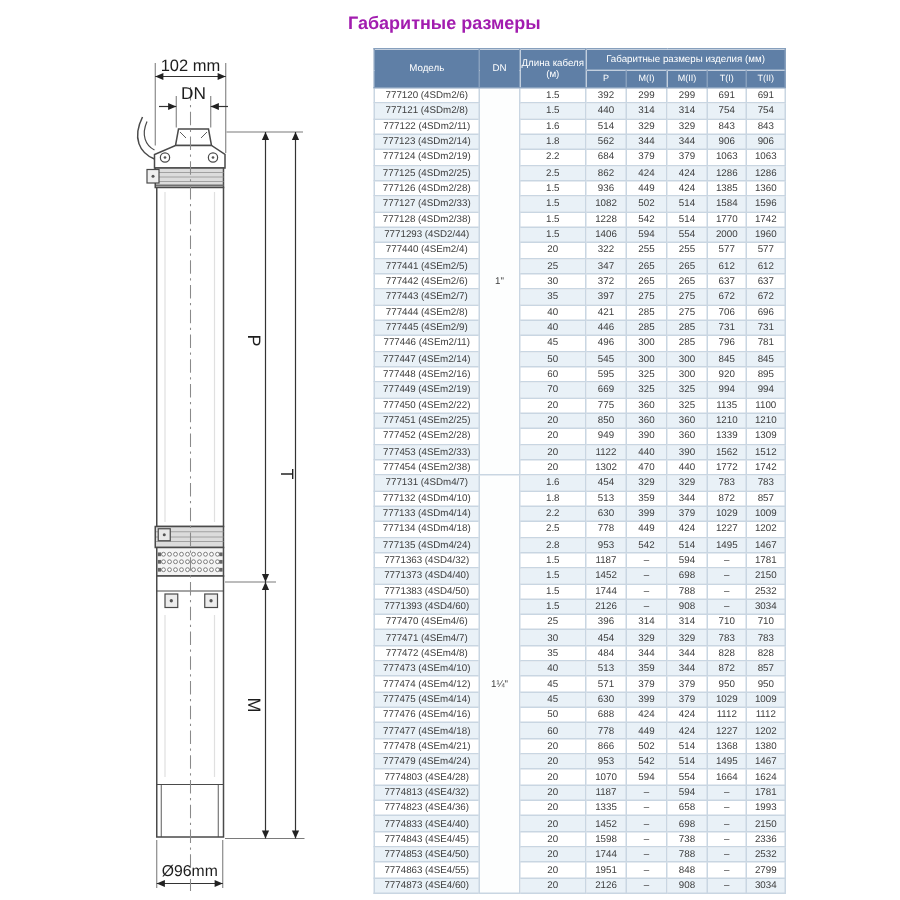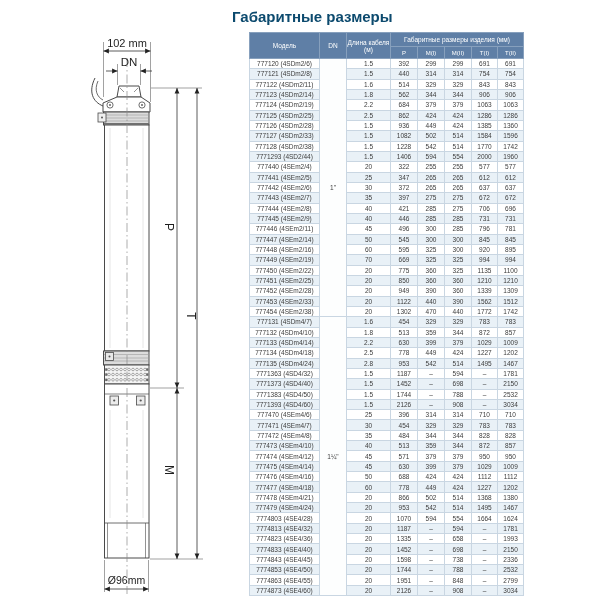--- a/index.html
+++ b/index.html
@@ -1,19 +1,19 @@
 <!DOCTYPE html>
 <html style="--header-bg: #5f7fa6; --row-alt: #e9f1f7;"><head>
 <meta charset="utf-8">
 <style>
   html,body{margin:0;padding:0;}
   body{width:600px;height:600px;background:#ffffff;position:relative;
        font-family:"Liberation Sans", sans-serif; overflow:hidden;}
   :root{--header-bg:#5f7fa6;--row-alt:#e9f1f7;}
-  .title{position:absolute;left:232px;top:8px;font-size:15px;font-weight:700;color:#0c4a6e;}
+  .title{position:absolute;left:232px;top:8px;font-size:12px;font-weight:700;color:#a21caf;}
   .diagram{position:absolute;left:0;top:0;}
   .tablewrap{position:absolute;left:249px;top:32px;width:274px;}
   table{border-collapse:collapse;table-layout:fixed;width:274px;}
   th,td{padding:0;text-align:center;vertical-align:middle;border:1px solid #c9d6e2;
         overflow:hidden;white-space:nowrap;}
   thead th{background:var(--header-bg);color:#fff;font-weight:400;border:1px solid #87a0bd;}
   tr.h1 th{font-size:6.5px;line-height:7px;height:13px;white-space:normal;}
   tr.h2 th{font-size:6px;height:11px;}
   th.wrap{white-space:normal;}
   tbody td{font-size:6.5px;line-height:9px;height:9.33px;color:#3c3c3c;}

